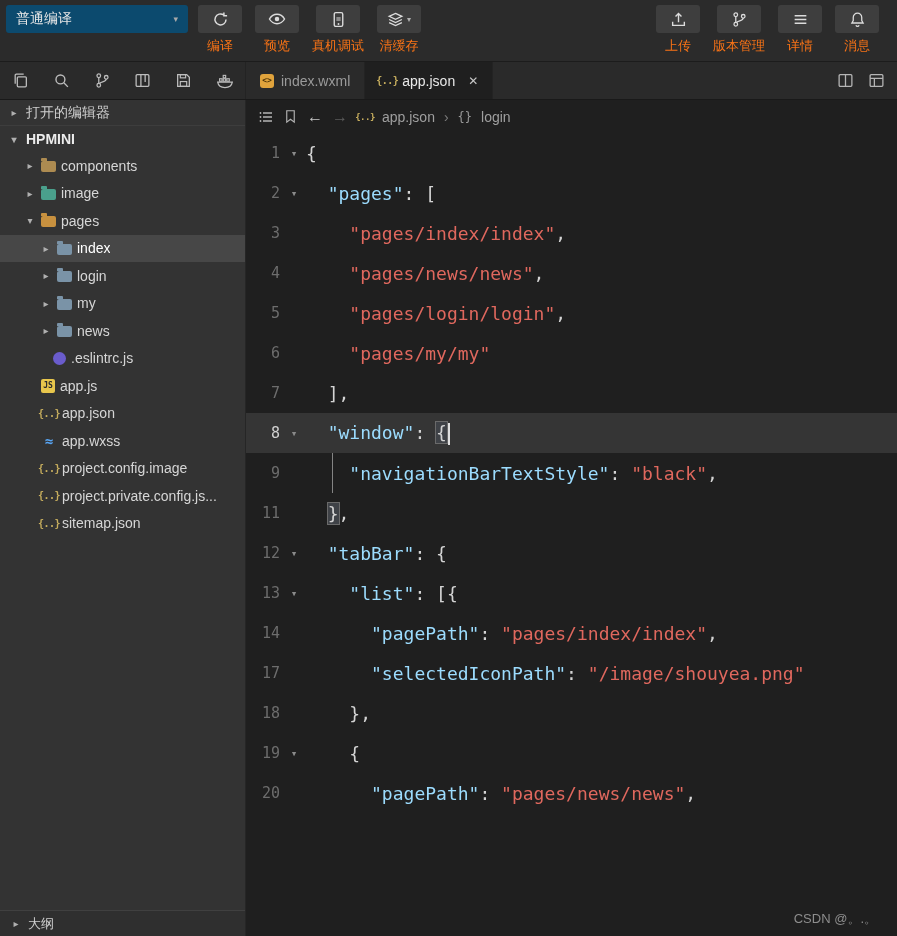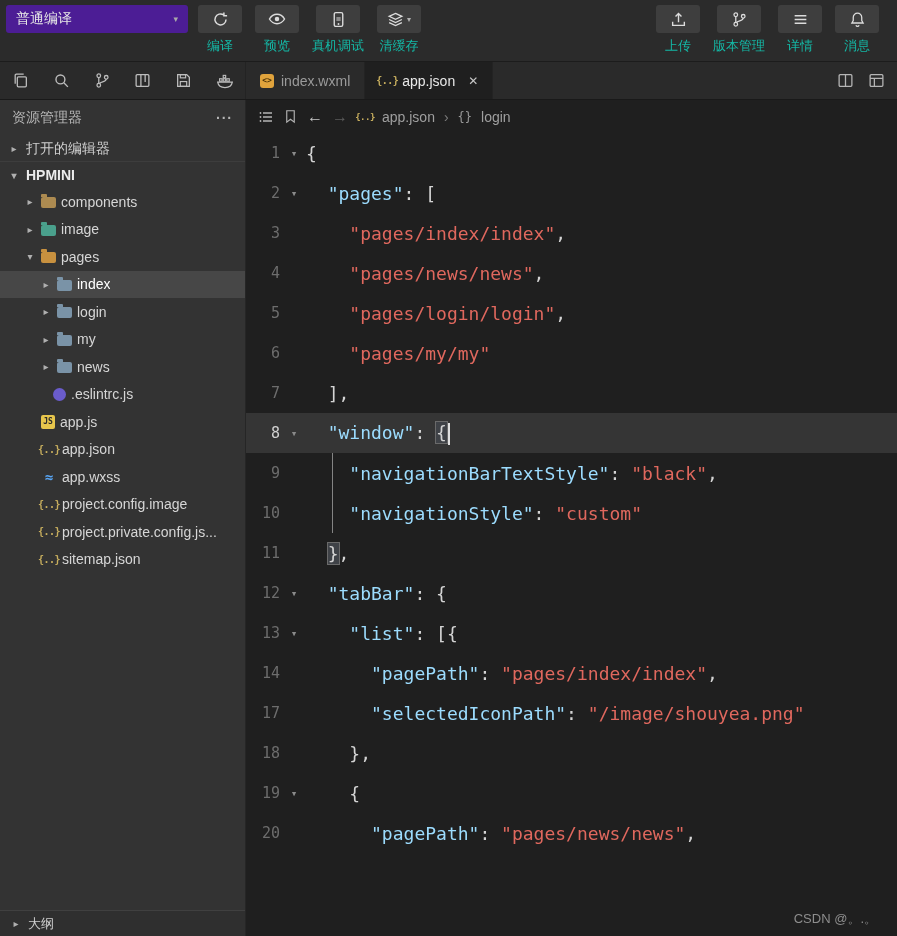--- a/index.html
+++ b/index.html
@@ -1,27 +1,27 @@
 <!DOCTYPE html>
 <html style="--c-key: #9cdcfe; --c-str: #e0685e;"><head>
 <meta charset="utf-8">
 <style>
   *{box-sizing:border-box;margin:0;padding:0}
   html,body{width:897px;height:936px;overflow:hidden}
   body{background:#1f1f1f;font-family:"Liberation Sans",sans-serif;color:#ccc;display:flex;flex-direction:column}
 
   
   .toolbar{height:62px;background:#2b2b2b;display:flex;align-items:flex-start;padding:5px 0 0 6px;border-bottom:1px solid #1c1c1c;flex:none}
-  .compile-dropdown{width:182px;height:28px;background:#4c1d95;border-radius:3px;display:flex;align-items:center;padding:0 10px;color:#e6e6e6;font-size:14px;margin-right:10px;flex:none}
+  .compile-dropdown{width:182px;height:28px;background:#0c4a6e;border-radius:3px;display:flex;align-items:center;padding:0 10px;color:#e6e6e6;font-size:14px;margin-right:10px;flex:none}
   .dd-caret{margin-left:auto;font-size:9px;color:#aaa}
   .tool-group{display:flex;gap:13px}
   .tool-group.right{margin-left:auto;padding-right:18px}
   .tool-btn{display:flex;flex-direction:column;align-items:center;gap:4px}
   .tool-tile{min-width:44px;height:28px;background:#3e3e3e;border-radius:3px;display:flex;align-items:center;justify-content:center;color:#dcdcdc;gap:3px;padding:0 9px}
-  .tool-label{font-size:13px;color:#14b8a6;white-space:nowrap}
+  .tool-label{font-size:13px;color:#f97316;white-space:nowrap}
   .mini-caret{font-size:8px;color:#b0b0b0}
 
   
   .tabbar{height:38px;background:#2a2a2a;display:flex;align-items:stretch;border-bottom:1px solid #191919;flex:none}
   .activity-icons{width:246px;flex:none;display:flex;align-items:center;border-right:1px solid #232323}
   .act-icon{width:41px;height:100%;display:flex;align-items:center;justify-content:center;color:#bdbdbd}
   .tab-strip{display:flex;align-items:stretch}
   .tab{display:flex;align-items:center;gap:7px;padding:0 14px;font-size:14px;color:#9a9a9a;background:#2a2a2a;border-right:1px solid #232323;white-space:nowrap}
   .tab.active{background:#1f1f1f;color:#e8e8e8}
   .tab-close{margin-left:6px;font-size:12px;color:#c8c8c8;cursor:pointer}
@@ -237,24 +237,20 @@
         <svg width="17" height="17" viewBox="0 0 16 16">
           <rect x="2" y="2.5" width="12" height="11" rx="1" fill="none" stroke="currentColor" stroke-width="1.2"></rect>
           <path d="M2 6h12M6 6v7.5" stroke="currentColor" stroke-width="1.2"></path>
         </svg>
       </span>
     </div>
 </div>
 
 <div class="workspace">
   <div class="sidebar">
-    <div class="sidebar-header">
-      <span>资源管理器</span>
-      <span class="more">···</span>
-    </div>
     <div class="section-row">
       <span class="twisty">▸</span>
       <span>打开的编辑器</span>
     </div>
     <div class="section-row project">
       <span class="twisty">▾</span>
       <span>HPMINI</span>
     </div>
     <div class="tree">
         <div class="tree-row" style="padding-left:24px">
@@ -396,25 +392,20 @@
         <div class="code-line current">
           <span class="ln">8</span>
           <span class="fold">▾</span>
           <span class="code-text"><span class="seg ">  </span><span class="seg k">"window"</span><span class="seg p">: </span><span class="seg p bm">{</span><span class="cursor"></span></span>
         </div>
         <div class="code-line guided">
           <span class="ln">9</span>
           <span class="fold"></span>
           <span class="code-text"><span class="seg ">    </span><span class="seg k">"navigationBarTextStyle"</span><span class="seg p">: </span><span class="seg s">"black"</span><span class="seg p">,</span></span>
         </div>
-        <div class="code-line guided">
-          <span class="ln">10</span>
-          <span class="fold"></span>
-          <span class="code-text"><span class="seg ">    </span><span class="seg k">"navigationStyle"</span><span class="seg p">: </span><span class="seg s">"custom"</span></span>
-        </div>
         <div class="code-line">
           <span class="ln">11</span>
           <span class="fold"></span>
           <span class="code-text"><span class="seg ">  </span><span class="seg p bm">}</span><span class="seg p">,</span></span>
         </div>
         <div class="code-line">
           <span class="ln">12</span>
           <span class="fold">▾</span>
           <span class="code-text"><span class="seg ">  </span><span class="seg k">"tabBar"</span><span class="seg p">: {</span></span>
         </div>

